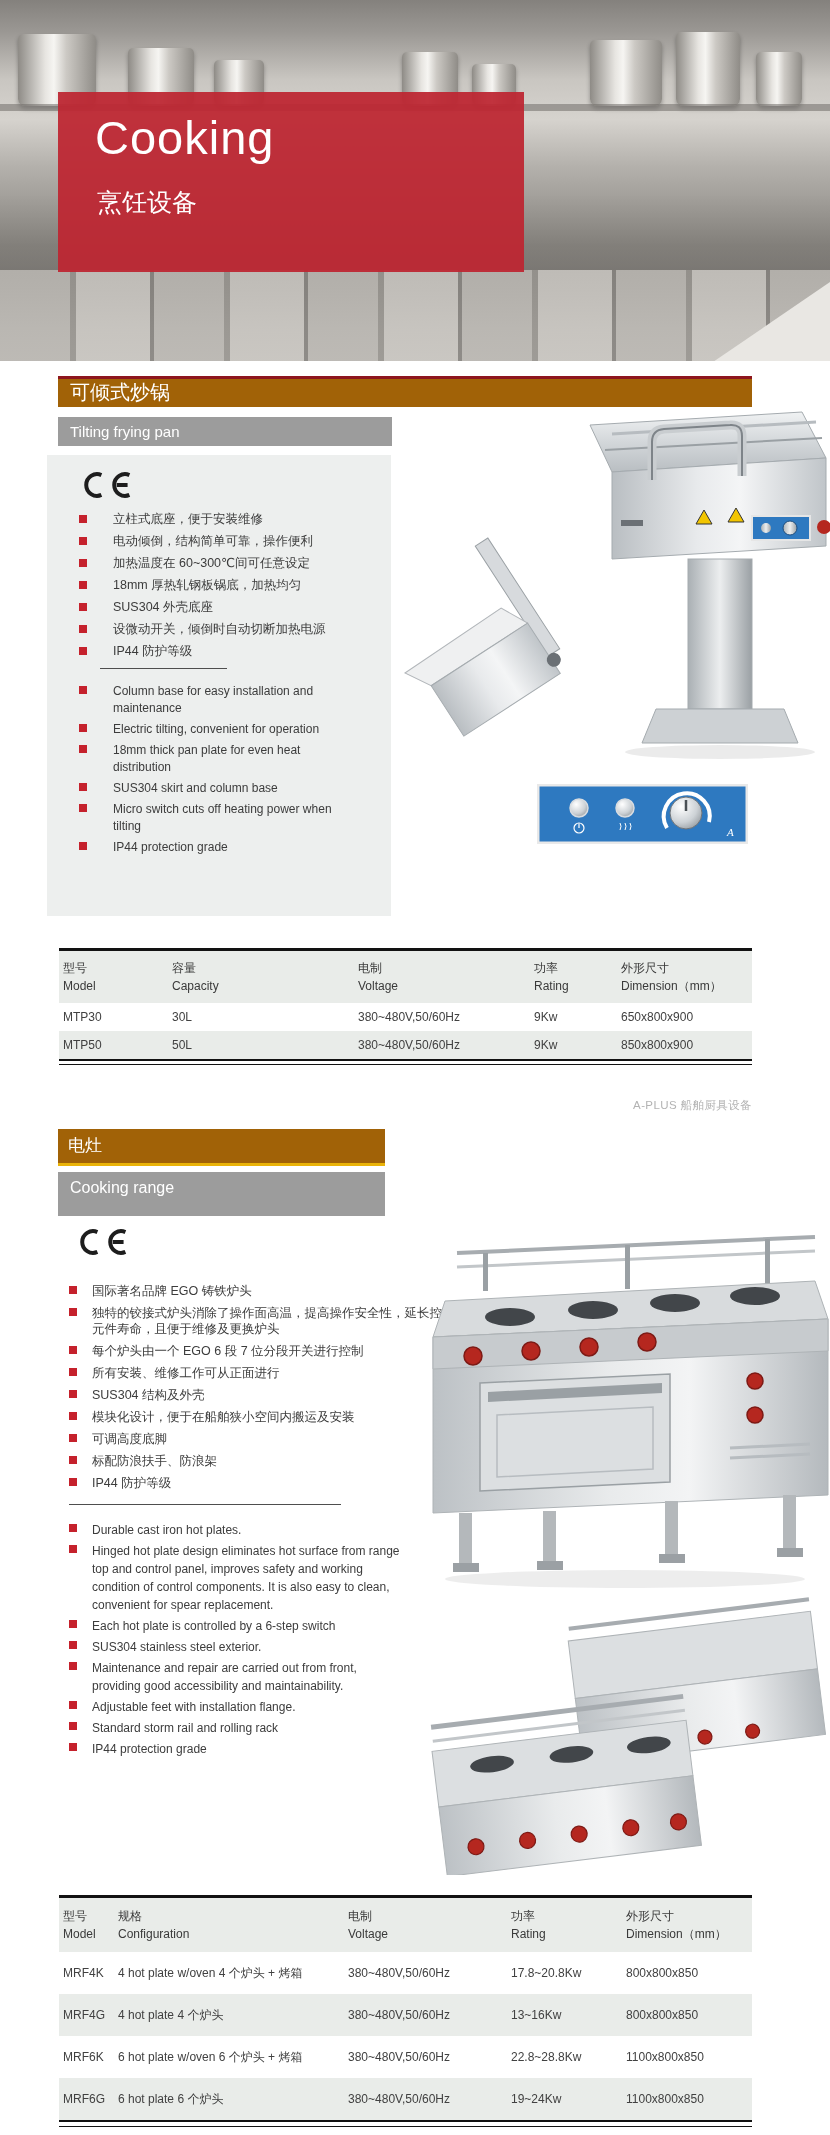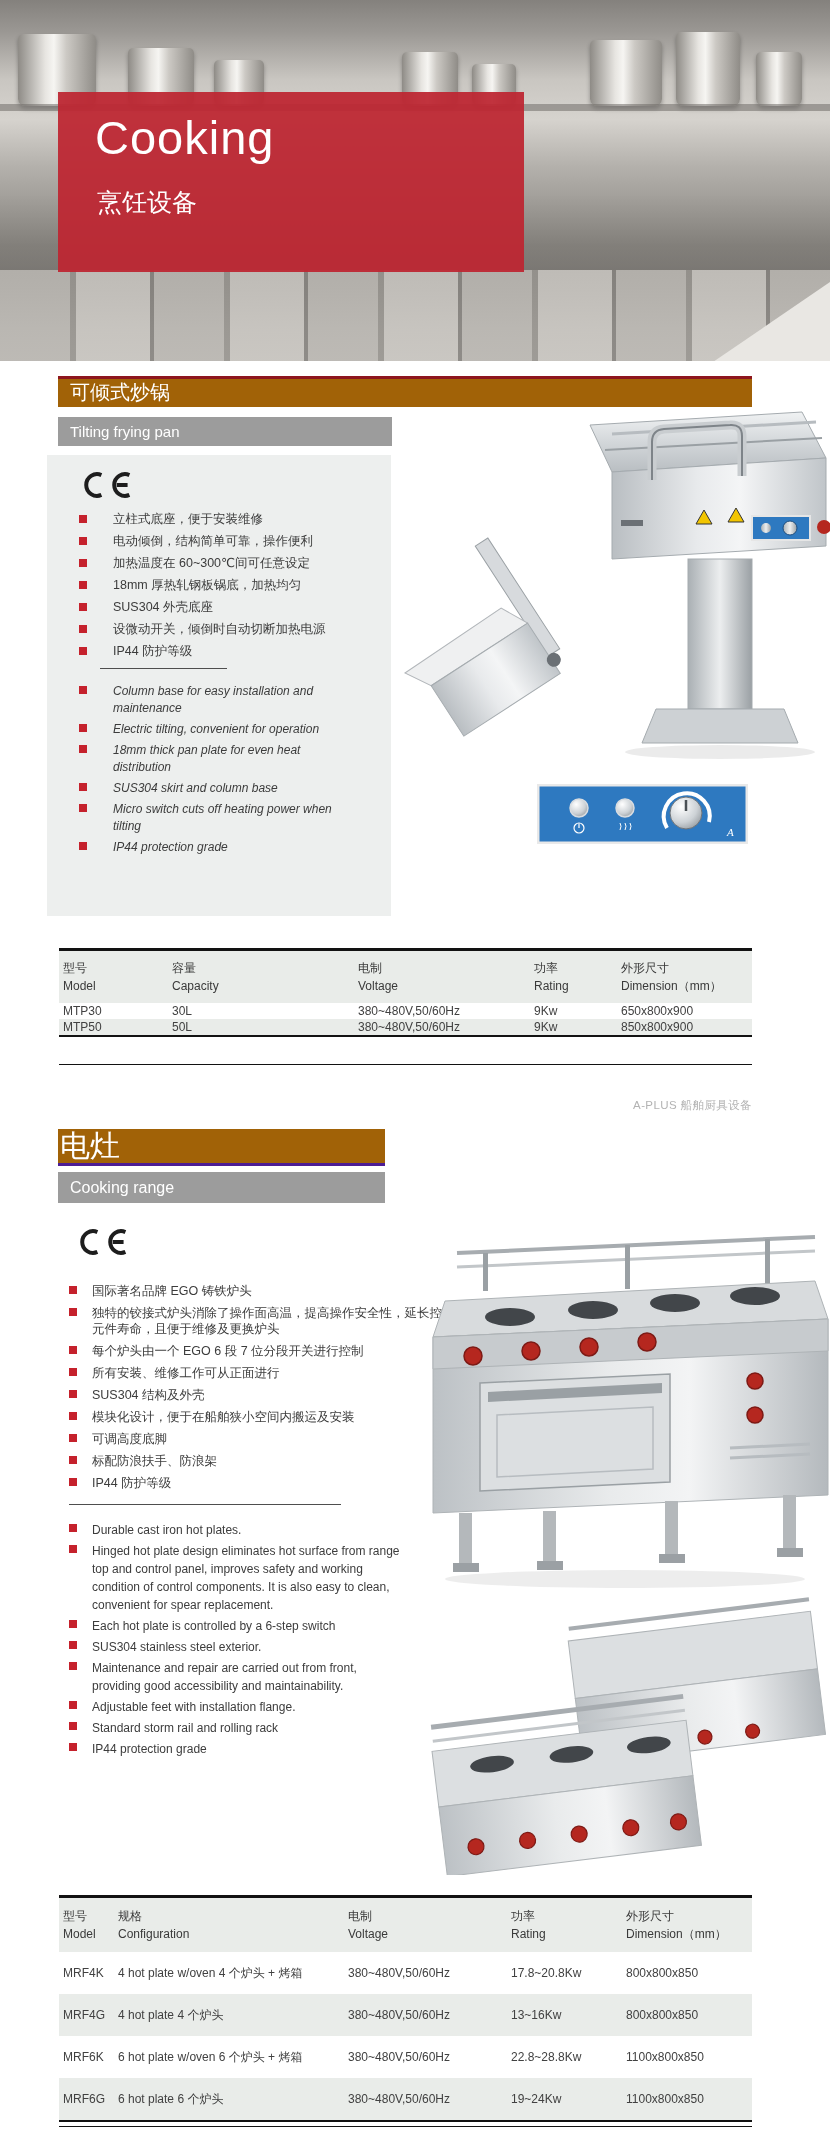--- a/index.html
+++ b/index.html
@@ -22,56 +22,56 @@
   .floor{position:absolute;right:0;top:282px;width:180px;height:80px;background:#e9e7e3;
        clip-path:polygon(35% 100%,100% 0,100% 100%);}
   .hero-red{position:absolute;left:58px;top:92px;width:466px;height:180px;background:rgba(189,38,50,.94);}
   .hero-title{position:absolute;left:37px;top:18px;font-size:47px;font-weight:400;color:#fff;letter-spacing:1px;}
   .hero-sub{position:absolute;left:39px;top:94px;font-size:25px;color:#fff;}
 
   
   .redbar{position:absolute;background:#a16207;color:#fff;box-sizing:border-box;overflow:hidden;white-space:nowrap;}
   .redbar1{left:58px;top:376px;width:694px;height:31px;border-top:3px solid #8e161e;
            font-size:20px;line-height:27px;padding-left:12px;}
-  .redbar2{left:58px;top:1129px;width:327px;height:37px;border-bottom:3px solid #4c1d95;
-           font-size:30px;line-height:33px;padding-left:2px;}
+  .redbar2{left:58px;top:1129px;width:327px;height:37px;border-bottom:3px solid #eab308;
+           font-size:17px;line-height:33px;padding-left:10px;}
   .graybar{position:absolute;background:#9c9c9c;color:#fff;box-sizing:border-box;white-space:nowrap;}
   .graybar1{left:58px;top:417px;width:334px;height:29px;font-size:15px;line-height:29px;padding-left:12px;}
-  .graybar2{left:58px;top:1172px;width:327px;height:31px;font-size:16px;line-height:31px;padding-left:12px;}
+  .graybar2{left:58px;top:1172px;width:327px;height:44px;font-size:16px;line-height:31px;padding-left:12px;}
 
   .panel1{position:absolute;left:47px;top:455px;width:344px;height:461px;background:#edefee;}
 
   .ce{position:absolute;}
   .ce1{left:77px;top:470px;}
   .ce2{left:73px;top:1227px;}
 
   
   .feat{position:absolute;}
   .feat-item{position:relative;padding-left:34px;}
   .bullet{position:absolute;left:0;top:3px;width:8px;height:8px;background:#c5212c;}
   .cn1{left:79px;top:512px;width:270px;font-size:12.5px;line-height:15px;}
   .cn1 .feat-item{margin-bottom:7px;}
-  .en1{left:79px;top:683px;width:278px;font-size:12px;line-height:17px;font-style:italic;}
+  .en1{left:79px;top:683px;width:278px;font-size:12px;line-height:17px;}
   .en1 .feat-item{margin-bottom:4px;}
   .cn2{left:69px;top:1283px;width:396px;font-size:12.5px;line-height:16px;}
   .cn2 .feat-item{margin-bottom:6px;padding-left:23px;}
   .en2{left:69px;top:1521px;width:332px;font-size:12px;line-height:18px;}
   .en2 .feat-item{margin-bottom:3px;padding-left:23px;}
   .divider{position:absolute;height:0;border-top:1px solid #4e4e4e;}
   .div1{left:100px;top:668px;width:127px;}
   .div2{left:69px;top:1504px;width:272px;}
 
   
   .spec{position:absolute;width:693px;border-collapse:collapse;table-layout:fixed;
         border-top:3px solid #121212;border-bottom:2px solid #121212;font-size:12px;color:#414141;}
   .spec th{font-weight:400;text-align:left;padding:0 0 0 4px;line-height:18px;background:#e9ece9;color:#3a3a3a;}
   .spec td{text-align:left;padding:0 0 0 4px;}
   .t1{left:59px;top:948px;}
   .t1 th{height:52px;}
-  .t1 td{height:16px;}
+  .t1 td{height:28px;}
   .t2{left:59px;top:1895px;}
   .t2 th{height:54px;}
   .t2 td{height:42px;}
   .row-gray td{background:#e9ece9;}
   .t-underline{position:absolute;left:59px;width:693px;height:0;border-top:1px solid #121212;}
   .u1{top:1064px;} .u2{top:2126px;}
 
   
   .footer-left{position:absolute;left:59px;top:1098px;font-size:11.5px;color:#b3b3b3;letter-spacing:.4px;margin-top:41px;}
   .footer-right{position:absolute;right:78px;top:1098px;font-size:11.5px;color:#b3b3b3;letter-spacing:.4px;}

